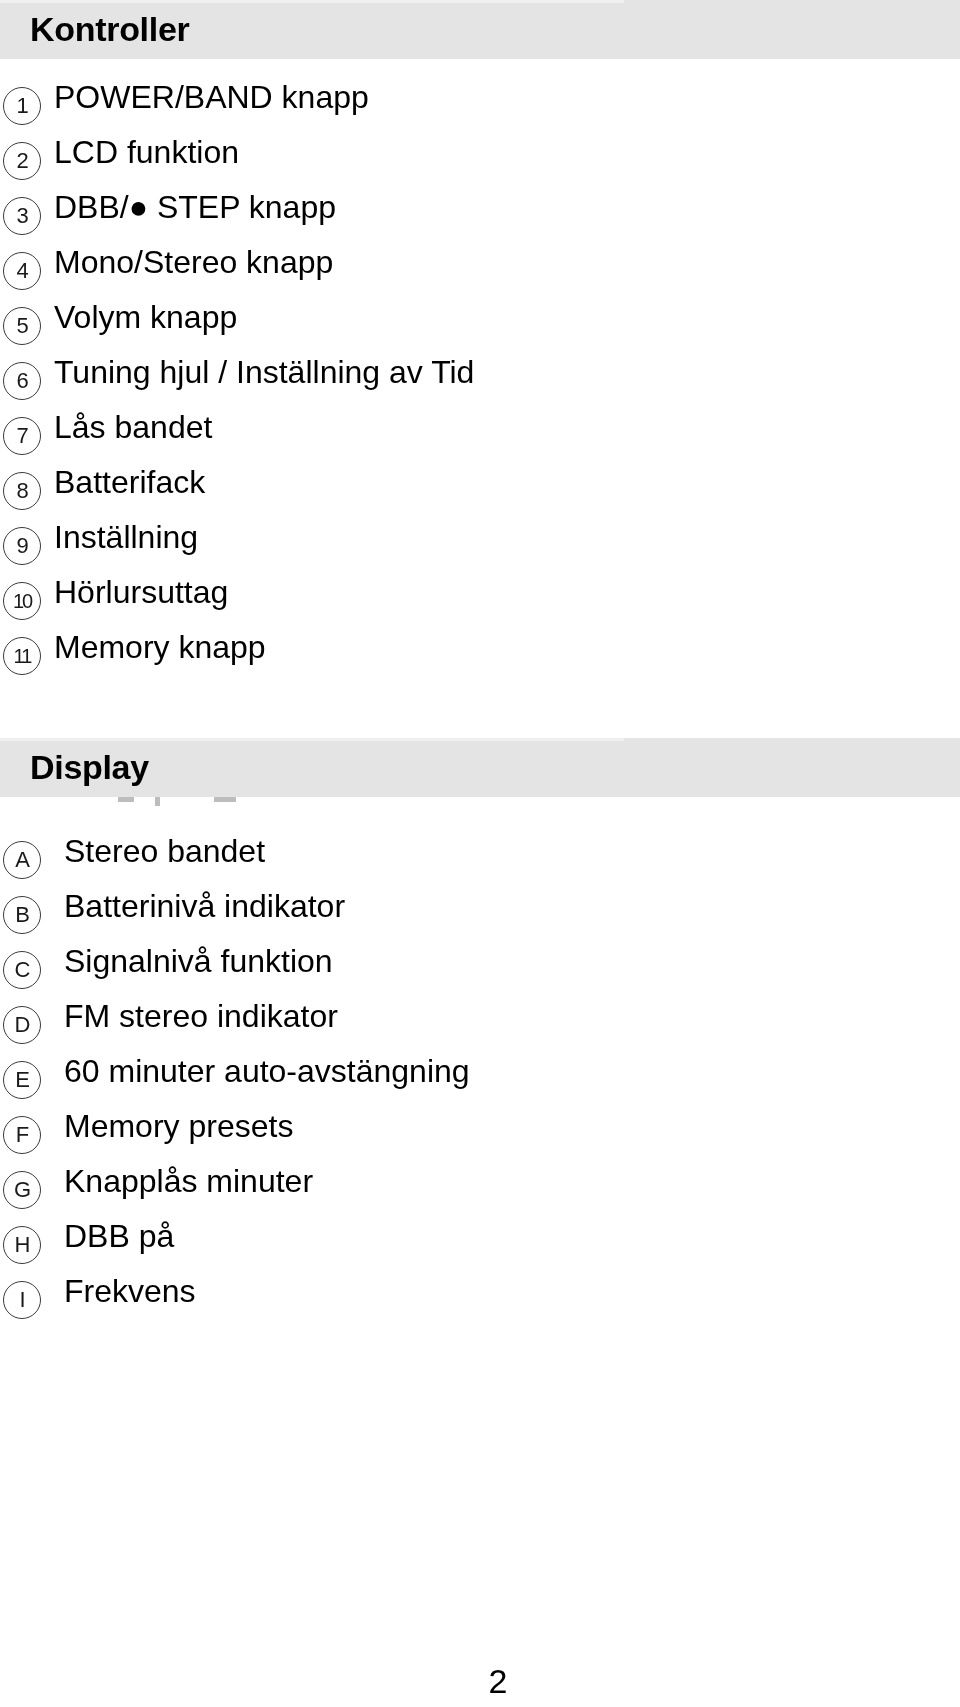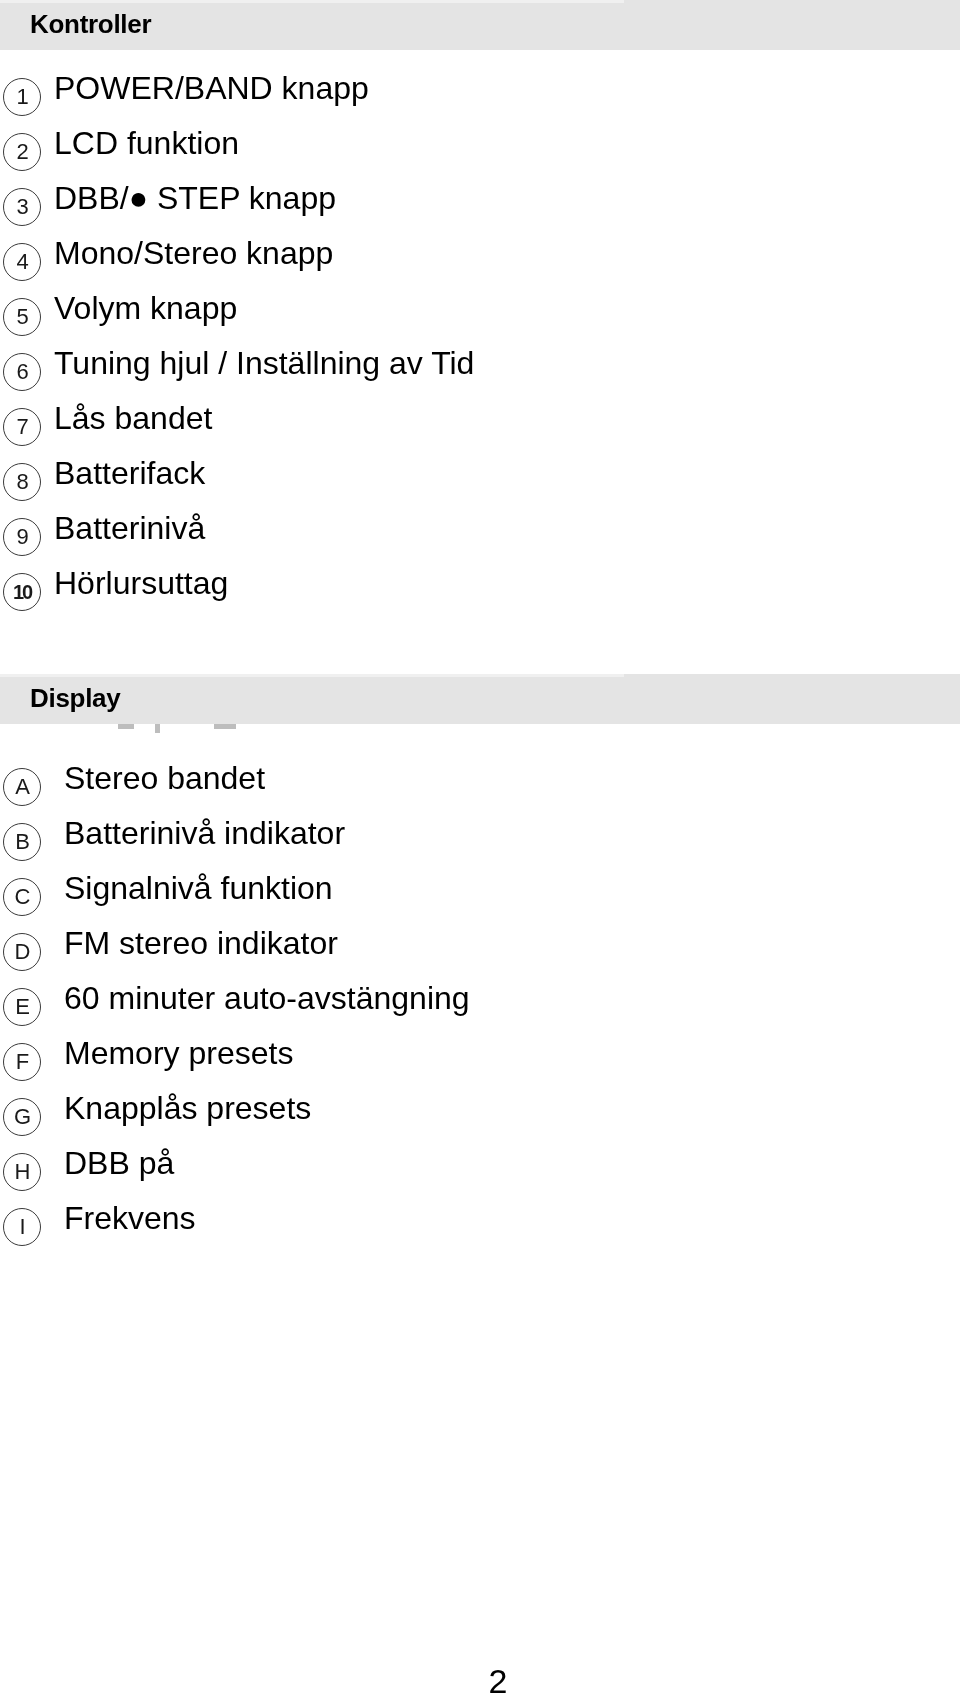--- a/index.html
+++ b/index.html
@@ -27,21 +27,21 @@
     
     content: "";
     position: absolute;
     top: 0;
     left: 0;
     width: 65%;
     height: 3px;
     background: #f0f0f0;
   }
   .section-title {
-    font-size: 26px;
+    font-size: 34px;
     font-weight: bold;
     letter-spacing: -0.3px;
     padding: 10px 0 10px 30px;
     line-height: 1.15;
   }
 
   
   .list {
     padding: 0;
     margin: 0;
@@ -69,21 +69,20 @@
     border: 1.6px solid #3a3a3a;
     border-radius: 50%;
     font-size: 22px;
     box-sizing: border-box;
     text-align: center;
     letter-spacing: -1px;
   }
   .marker .circle.wide {
     font-size: 20px;
     letter-spacing: -2px;
-    font-weight: bold;
   }
   .item-label {
     flex: 1 1 auto;
     font-size: 32px;
     line-height: 1.0;
     white-space: nowrap;
   }
 
   
   #controls-list .list-item { margin-bottom: 17px; }
@@ -159,25 +158,29 @@
     <li class="list-item">
       <span class="marker"><span class="circle">7</span></span>
       <span class="item-label">Lås bandet</span>
     </li>
     <li class="list-item">
       <span class="marker"><span class="circle">8</span></span>
       <span class="item-label">Batterifack</span>
     </li>
     <li class="list-item">
       <span class="marker"><span class="circle">9</span></span>
-      <span class="item-label">Batterinivå</span>
+      <span class="item-label">Inställning</span>
     </li>
     <li class="list-item">
       <span class="marker"><span class="circle wide">10</span></span>
       <span class="item-label">Hörlursuttag</span>
+    </li>
+    <li class="list-item">
+      <span class="marker"><span class="circle wide">11</span></span>
+      <span class="item-label">Memory knapp</span>
     </li>
   </ul>
 
 <div class="gap"></div>
 
 <div class="section-band">
   <div class="section-title">Display</div>
 </div>
 
 <div class="artifact-strip">
@@ -206,21 +209,21 @@
     <li class="list-item">
       <span class="marker"><span class="circle">E</span></span>
       <span class="item-label">60 minuter auto-avstängning</span>
     </li>
     <li class="list-item">
       <span class="marker"><span class="circle">F</span></span>
       <span class="item-label">Memory presets</span>
     </li>
     <li class="list-item">
       <span class="marker"><span class="circle">G</span></span>
-      <span class="item-label">Knapplås presets</span>
+      <span class="item-label">Knapplås minuter</span>
     </li>
     <li class="list-item">
       <span class="marker"><span class="circle">H</span></span>
       <span class="item-label">DBB på</span>
     </li>
     <li class="list-item">
       <span class="marker"><span class="circle">I</span></span>
       <span class="item-label">Frekvens</span>
     </li>
   </ul>

